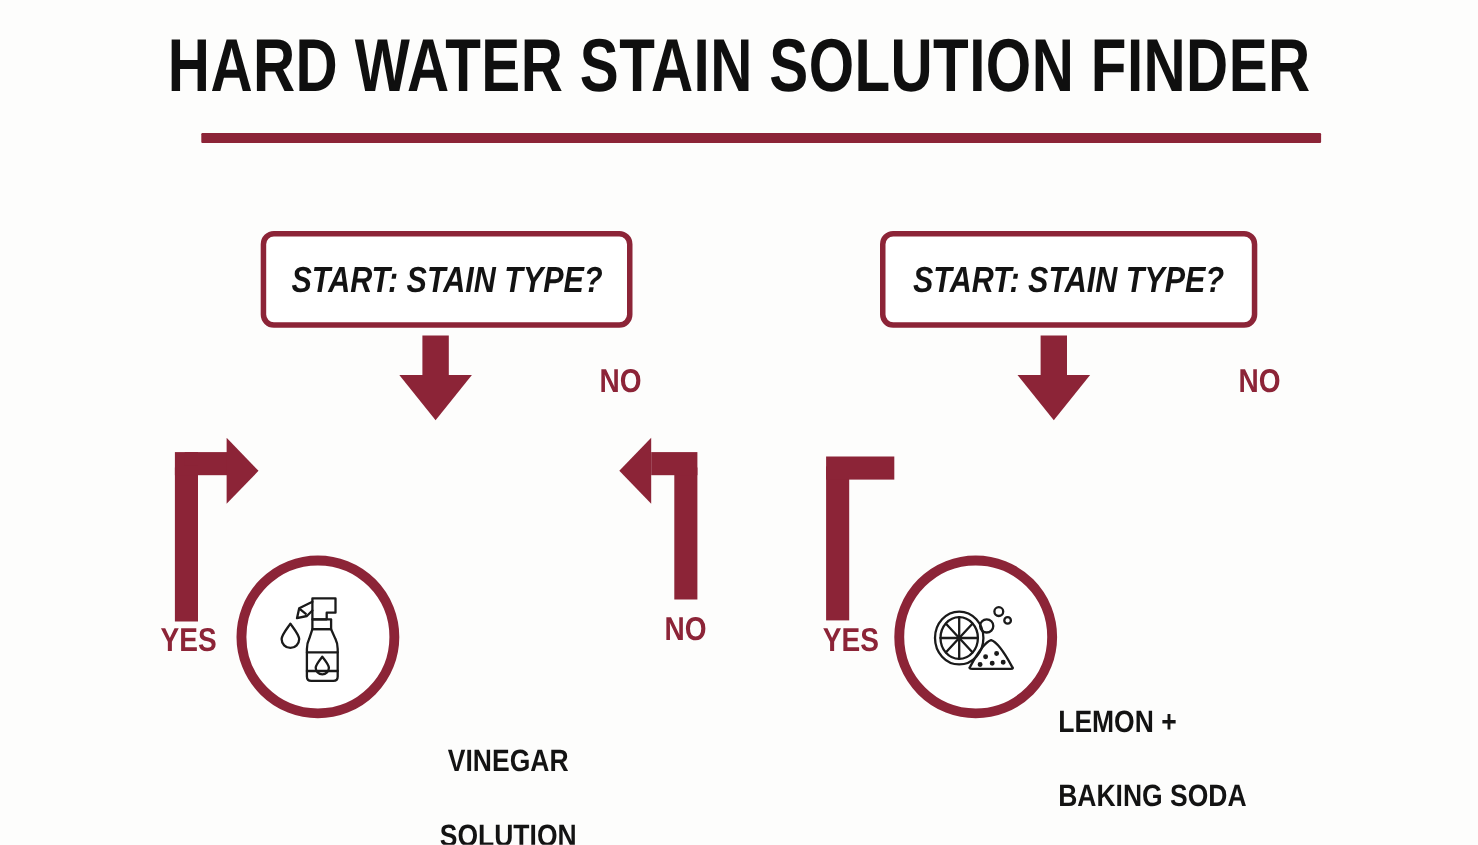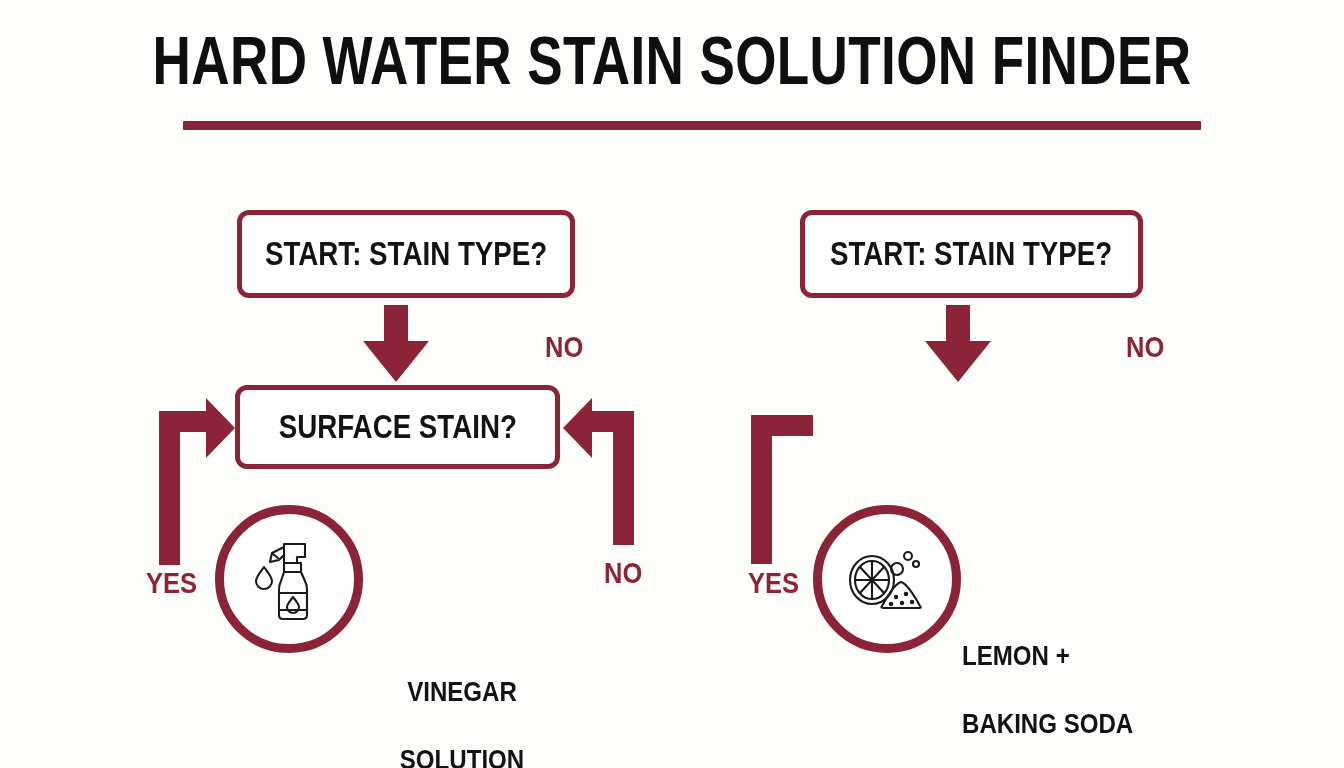--- a/index.html
+++ b/index.html
@@ -31,20 +31,21 @@
   }
 
   
   .node{
     position:absolute;
     border:5px solid #8c2437;
     border-radius:12px;
     background:#ffffff;
     display:flex;align-items:center;justify-content:center;
     box-sizing:border-box;
+    font-style:italic;
   }
   .node-label{
     font-weight:700;
     font-size:33px;
     color:#131313;
     letter-spacing:0px;
     white-space:nowrap;
     transform:scaleX(0.84);
     transform-origin:50% 50%;
   }
@@ -136,23 +137,20 @@
     <g>
       <rect x="751" y="424" width="21" height="140" fill="#8c2437"></rect>
       <rect x="751" y="415" width="62" height="21" fill="#8c2437"></rect>
     </g>
   </svg>
 
   <div class="node" id="node-start-left">
     <div class="node-label">START: STAIN TYPE?</div>
   </div>
 
-  <div class="node" id="node-surface">
-    <div class="node-label">SURFACE STAIN?</div>
-  </div>
 
   <div class="node" id="node-start-right">
     <div class="node-label">START: STAIN TYPE?</div>
   </div>
 
 
   <div class="flag" id="flag-no-left">NO</div>
   <div class="flag" id="flag-yes-left">YES</div>
   <div class="flag" id="flag-no-left2">NO</div>
   <div class="flag" id="flag-no-right">NO</div>

